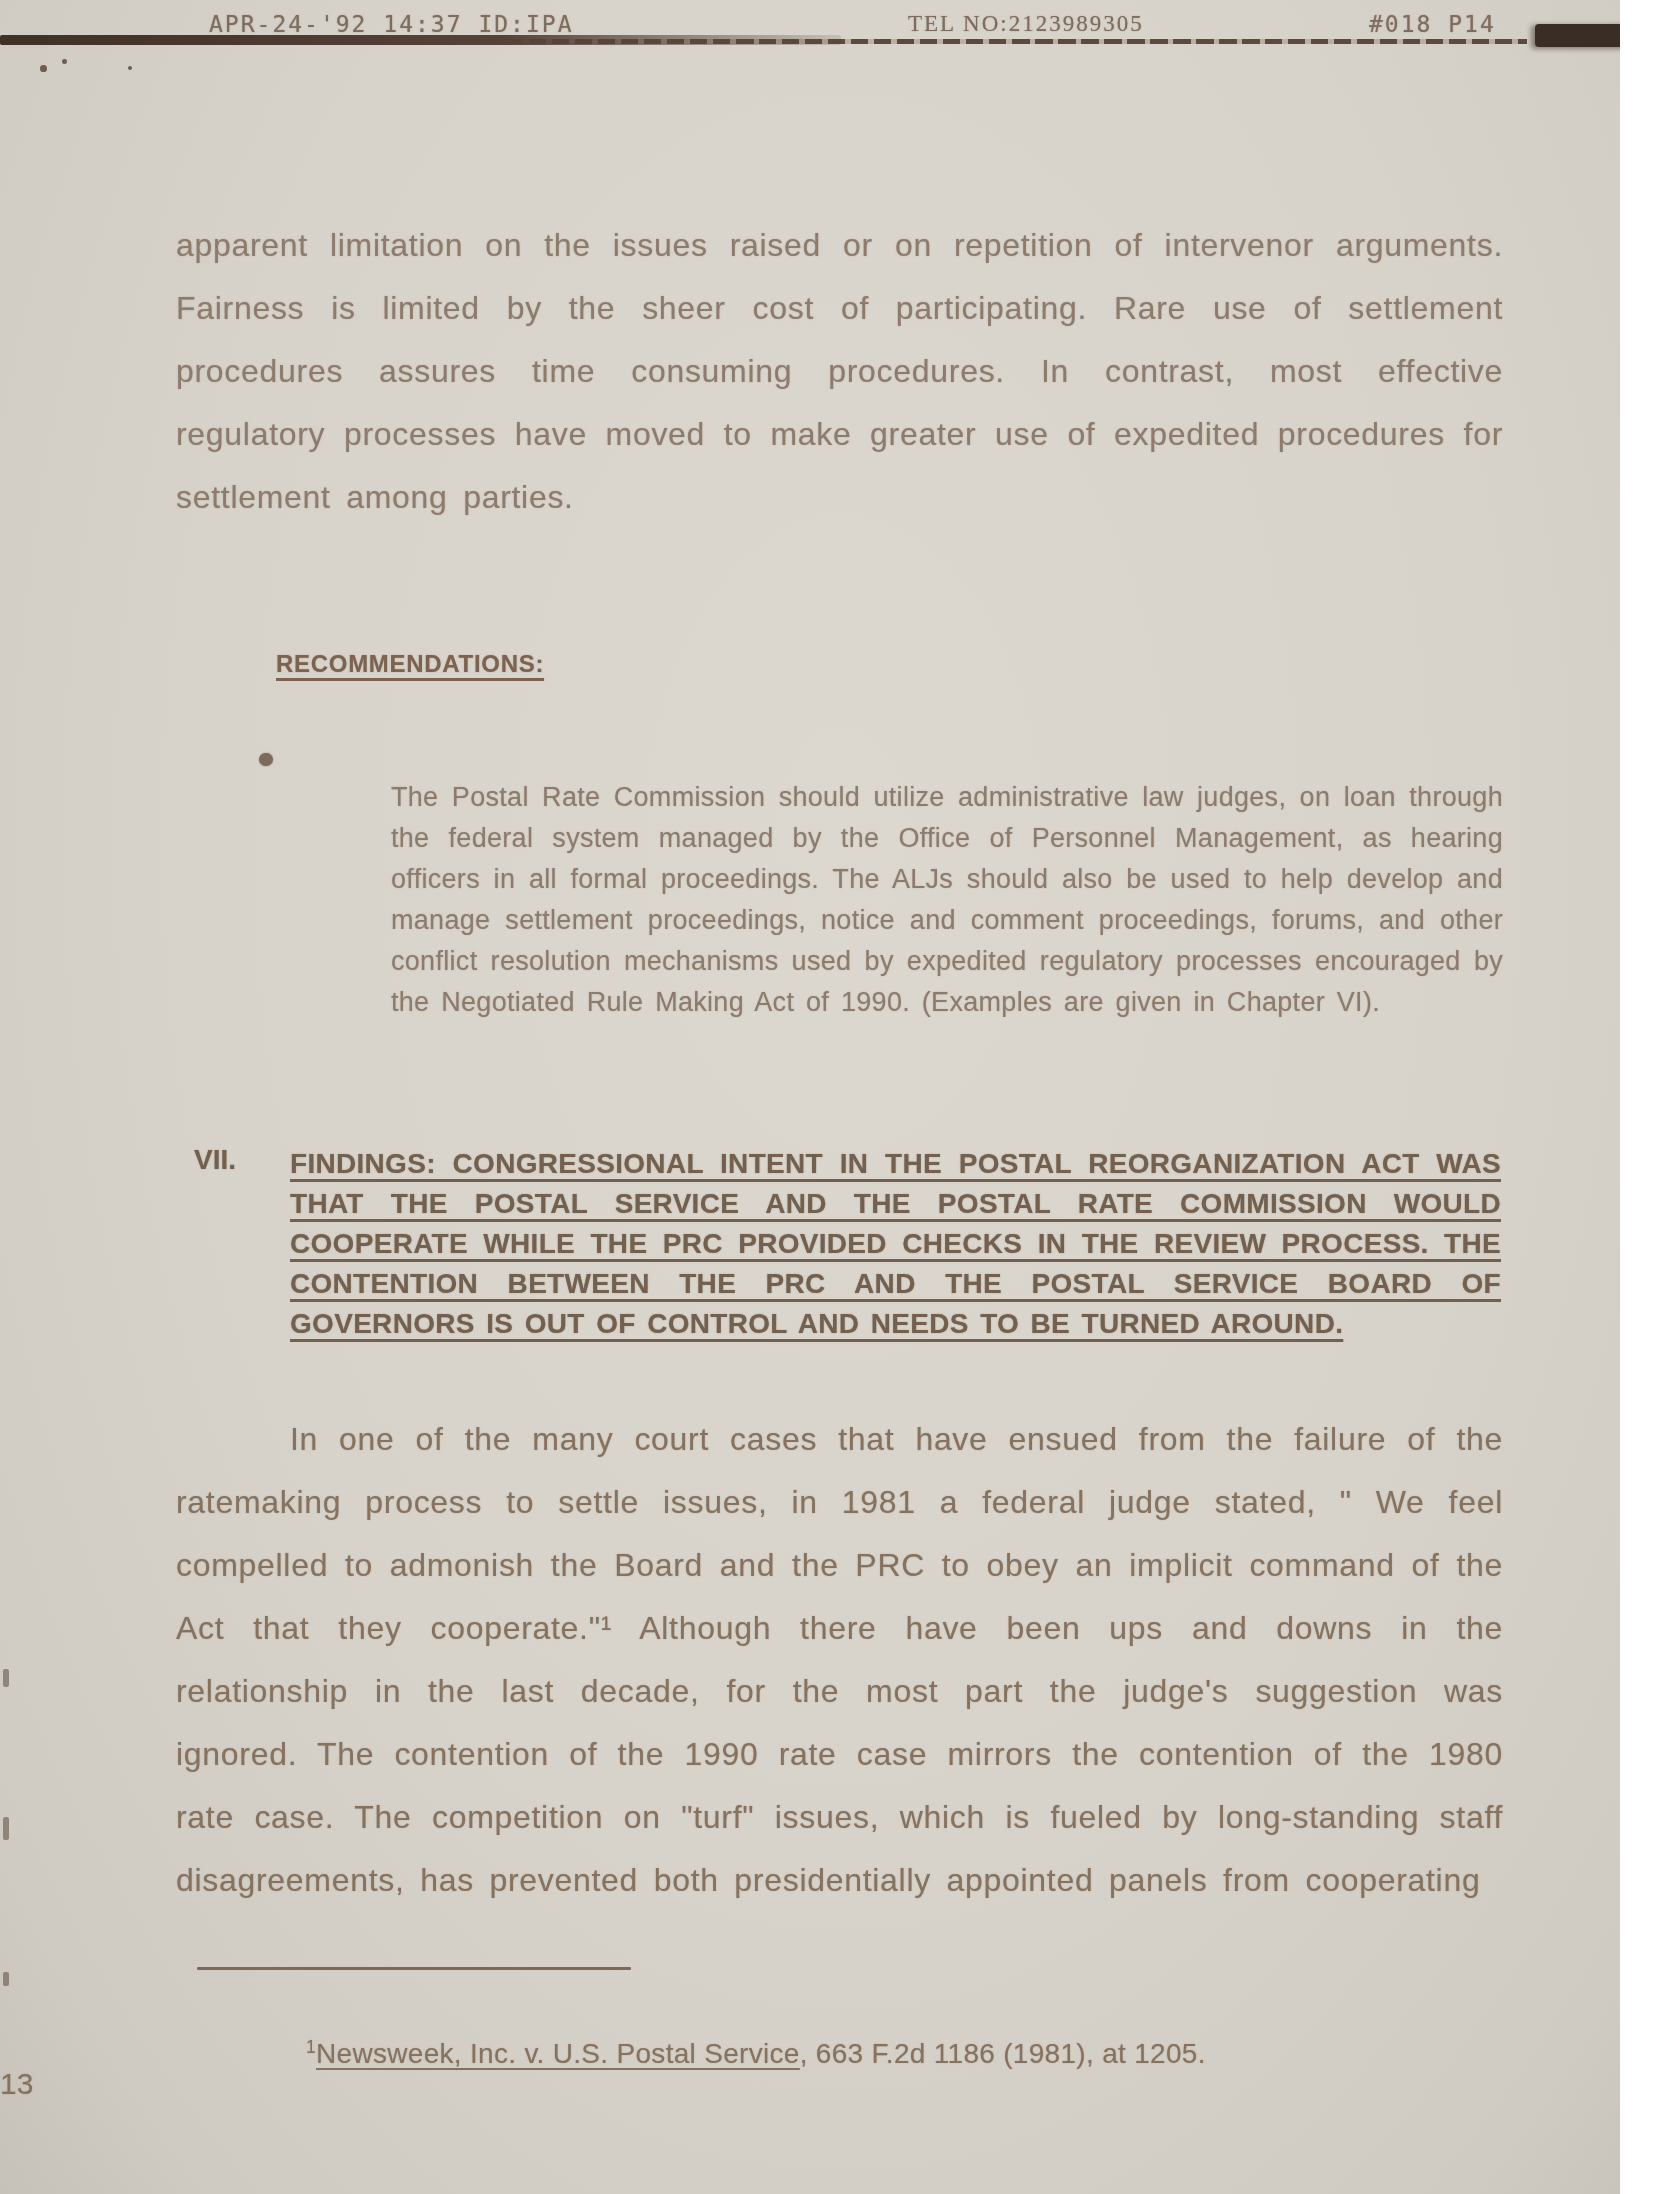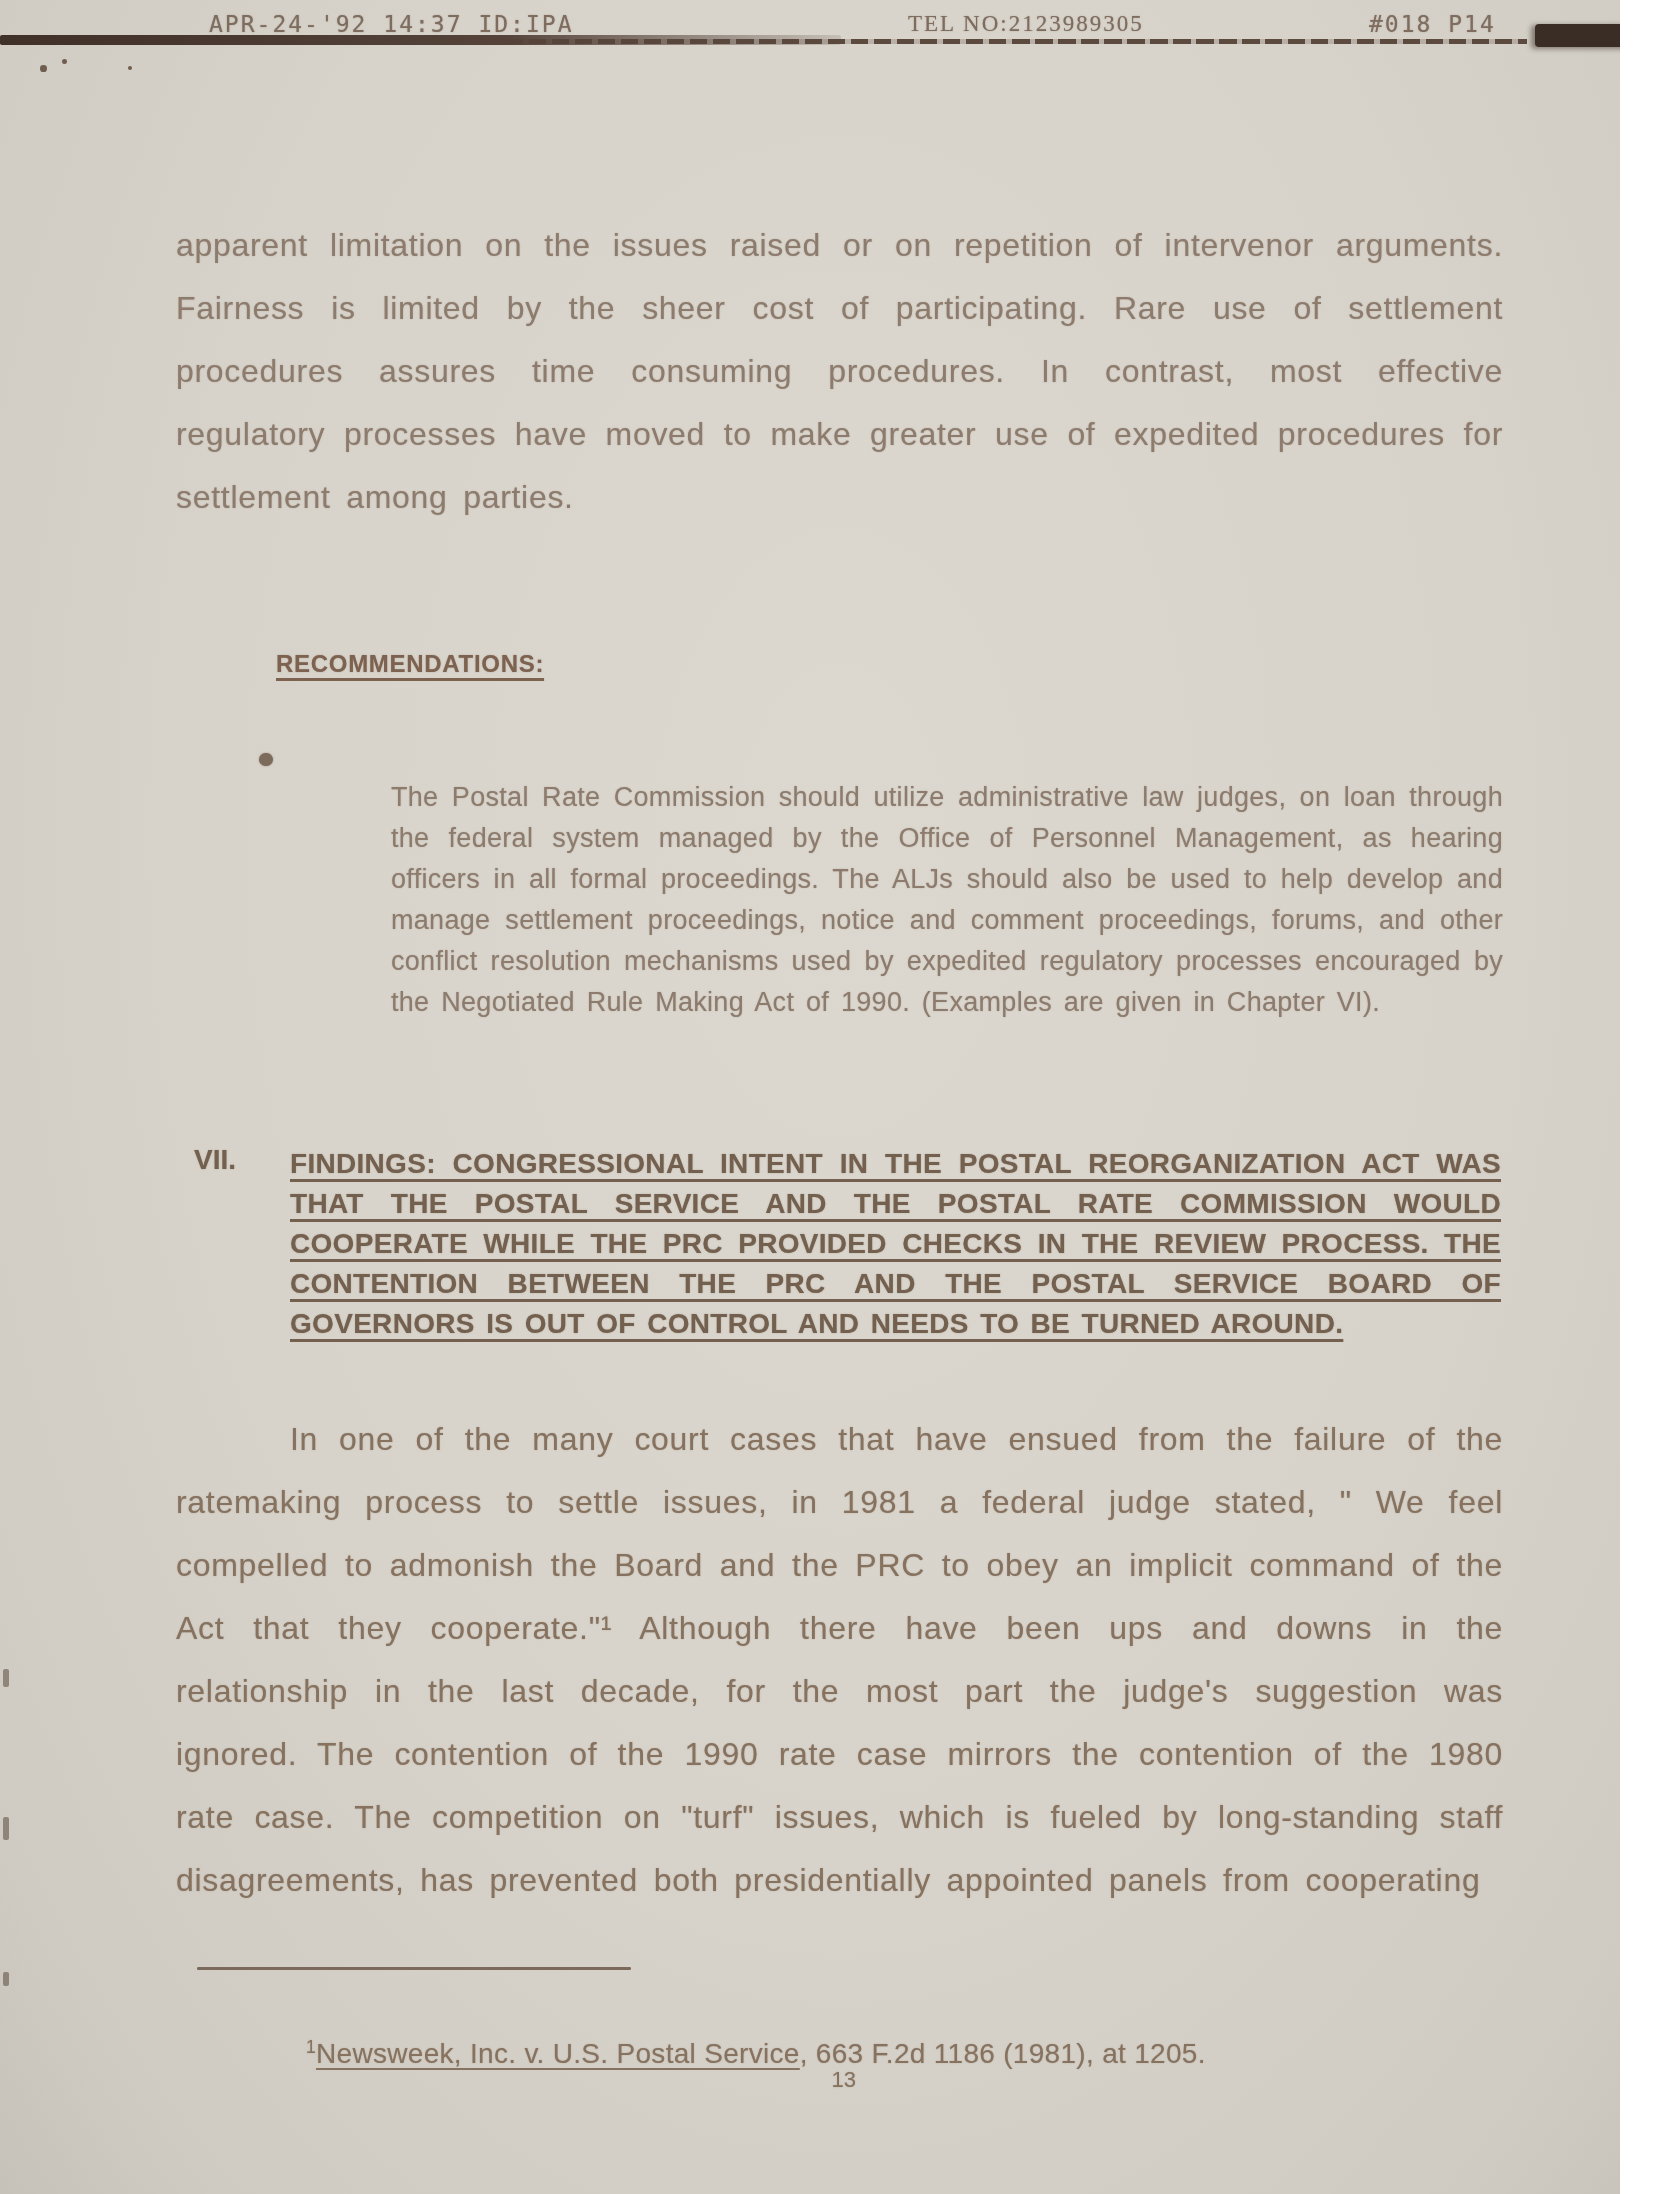--- a/index.html
+++ b/index.html
@@ -190,22 +190,21 @@
     text-decoration: underline;
     text-decoration-thickness: 2px;
     text-underline-offset: 5.4px;
   }
 
   .page-number {
     position: absolute;
     left: 0;
     top: 2067px;
     width: 856px;
-    text-align: right;
-    font-size: 22px;
+    font-size: 30px;
     color: #86725f;
     text-shadow: 0 0 1.3px rgba(120,98,80,.45);
   }
 </style>
 </head>
 <body>
 
 <div class="page">
 
   <div class="fax-header">

